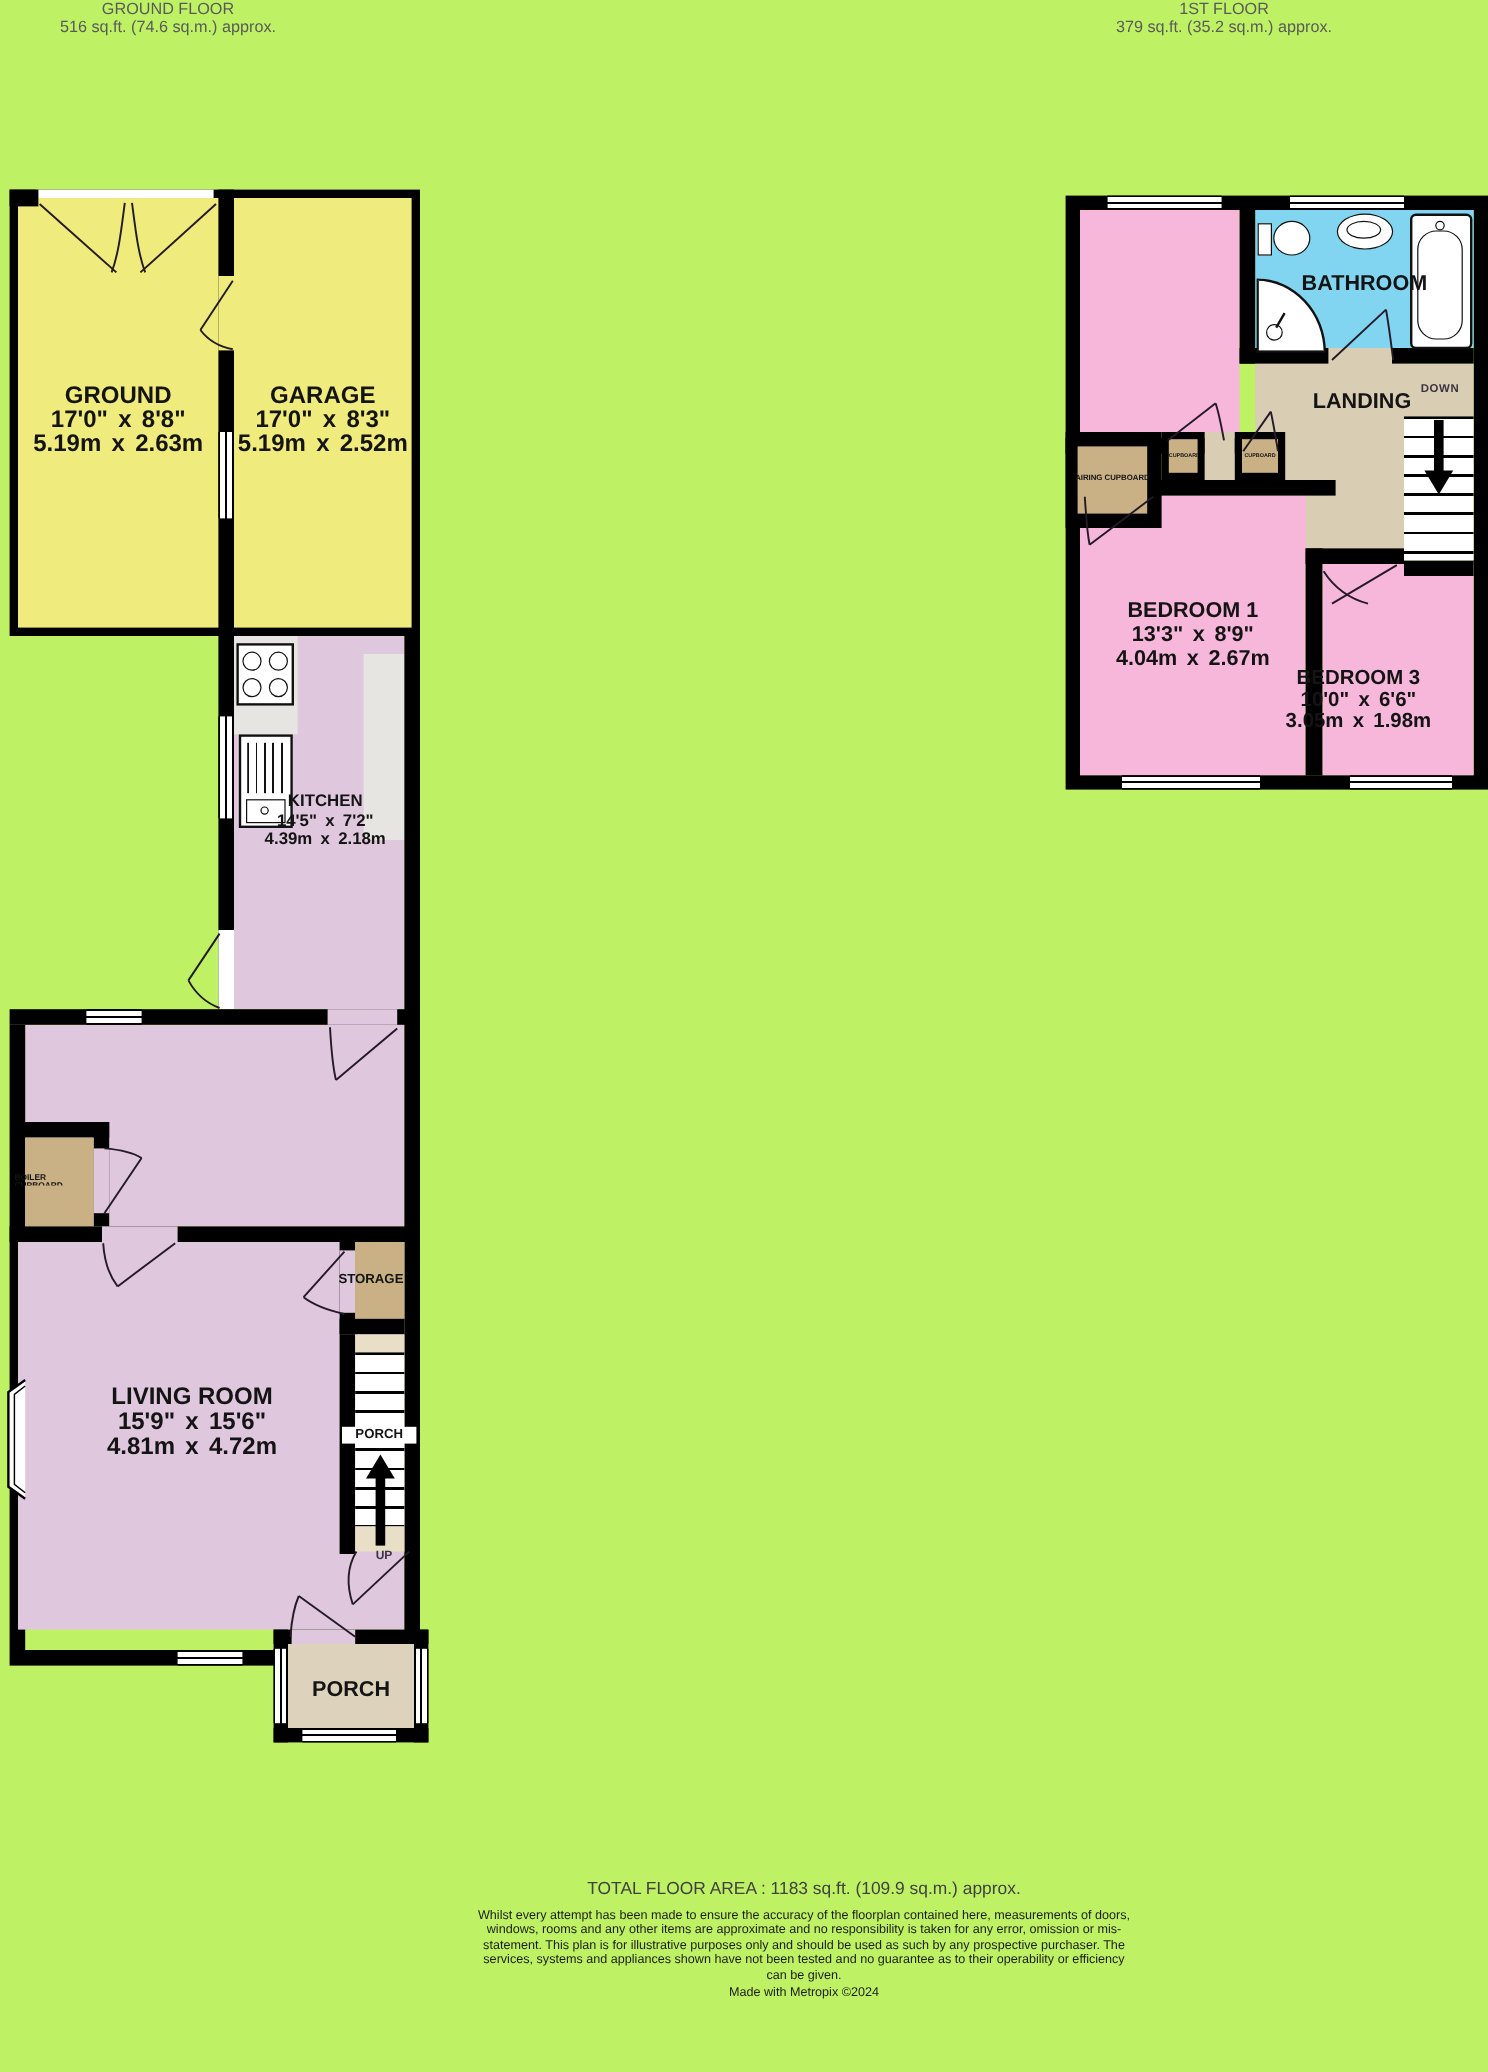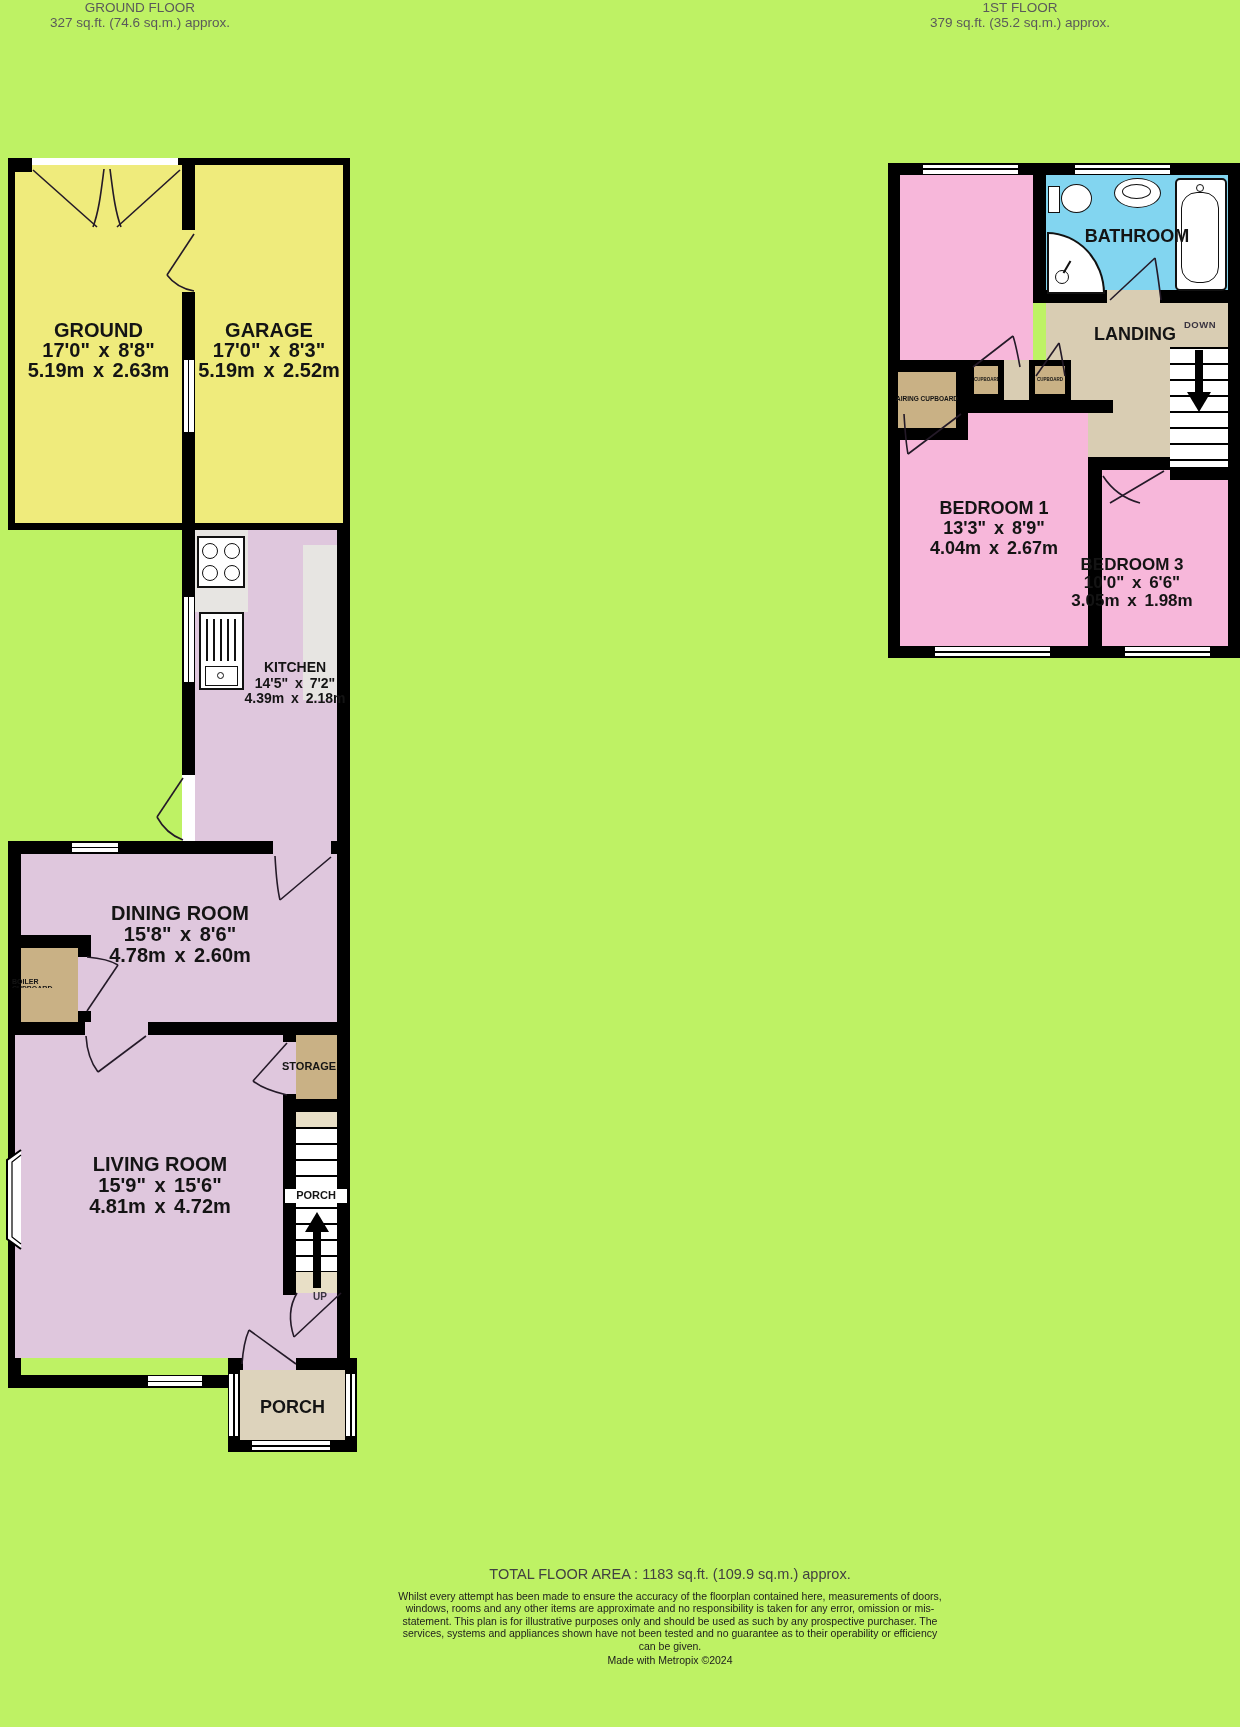--- a/index.html
+++ b/index.html
@@ -20,21 +20,21 @@
   .tinylbl{position:absolute;font-weight:bold;color:#141414;overflow:hidden;}
   svg.overlay{position:absolute;left:0;top:0;pointer-events:none;}
 </style>
 </head>
 <body>
 
 <div id="canvas">
 
   <div class="hdr" style="left:0;top:5;width:280px;">
     <div>GROUND FLOOR</div>
-    <div>327 sq.ft. (74.6 sq.m.) approx.</div>
+    <div>516 sq.ft. (74.6 sq.m.) approx.</div>
   </div>
   <div class="hdr" style="left:880px;top:5;width:280px;">
     <div>1ST FLOOR</div>
     <div>379 sq.ft. (35.2 sq.m.) approx.</div>
   </div>
 
   <div class="f" style="left:8px;top:158px;width:342px;height:372px;background:#EFEB7C;border:7px solid #000;box-sizing:border-box;"></div>
   <div class="f" style="left:30px;top:158px;width:148px;height:7px;background:#fff;"></div>
   <div class="w" style="left:8px;top:158px;width:24px;height:14px;"></div>
   <div class="w" style="left:182px;top:158px;width:13px;height:372px;"></div>
@@ -108,29 +108,24 @@
   <div class="lbl" style="left:15px;top:320px;width:167px;font-size:20px;line-height:20px;">
     <div>GROUND</div>
     <div class="dims">17'0" x 8'8"</div>
     <div class="dims">5.19m x 2.63m</div>
   </div>
   <div class="lbl" style="left:195px;top:320px;width:148px;font-size:20px;line-height:20px;text-align:center;">
     <div>GARAGE</div>
     <div class="dims">17'0" x 8'3"</div>
     <div class="dims">5.19m x 2.52m</div>
   </div>
-  <div class="lbl" style="left:195px;top:660px;width:152px;font-size:14px;line-height:15.5px;margin-left:24px;">
+  <div class="lbl" style="left:195px;top:660px;width:152px;font-size:14px;line-height:15.5px;">
     <div>KITCHEN</div>
     <div class="dims">14'5" x 7'2"</div>
     <div class="dims">4.39m x 2.18m</div>
-  </div>
-  <div class="lbl" style="left:15px;top:903px;width:330px;font-size:20px;line-height:21px;">
-    <div>DINING ROOM</div>
-    <div class="dims">15'8" x 8'6"</div>
-    <div class="dims">4.78m x 2.60m</div>
   </div>
   <div class="lbl" style="left:15px;top:1154px;width:290px;font-size:20px;line-height:21px;">
     <div>LIVING ROOM</div>
     <div class="dims">15'9" x 15'6"</div>
     <div class="dims">4.81m x 4.72m</div>
   </div>
   <div class="lbl" style="left:240px;top:1398px;width:105px;font-size:18px;line-height:19px;">
     <div>PORCH</div>
   </div>
 

